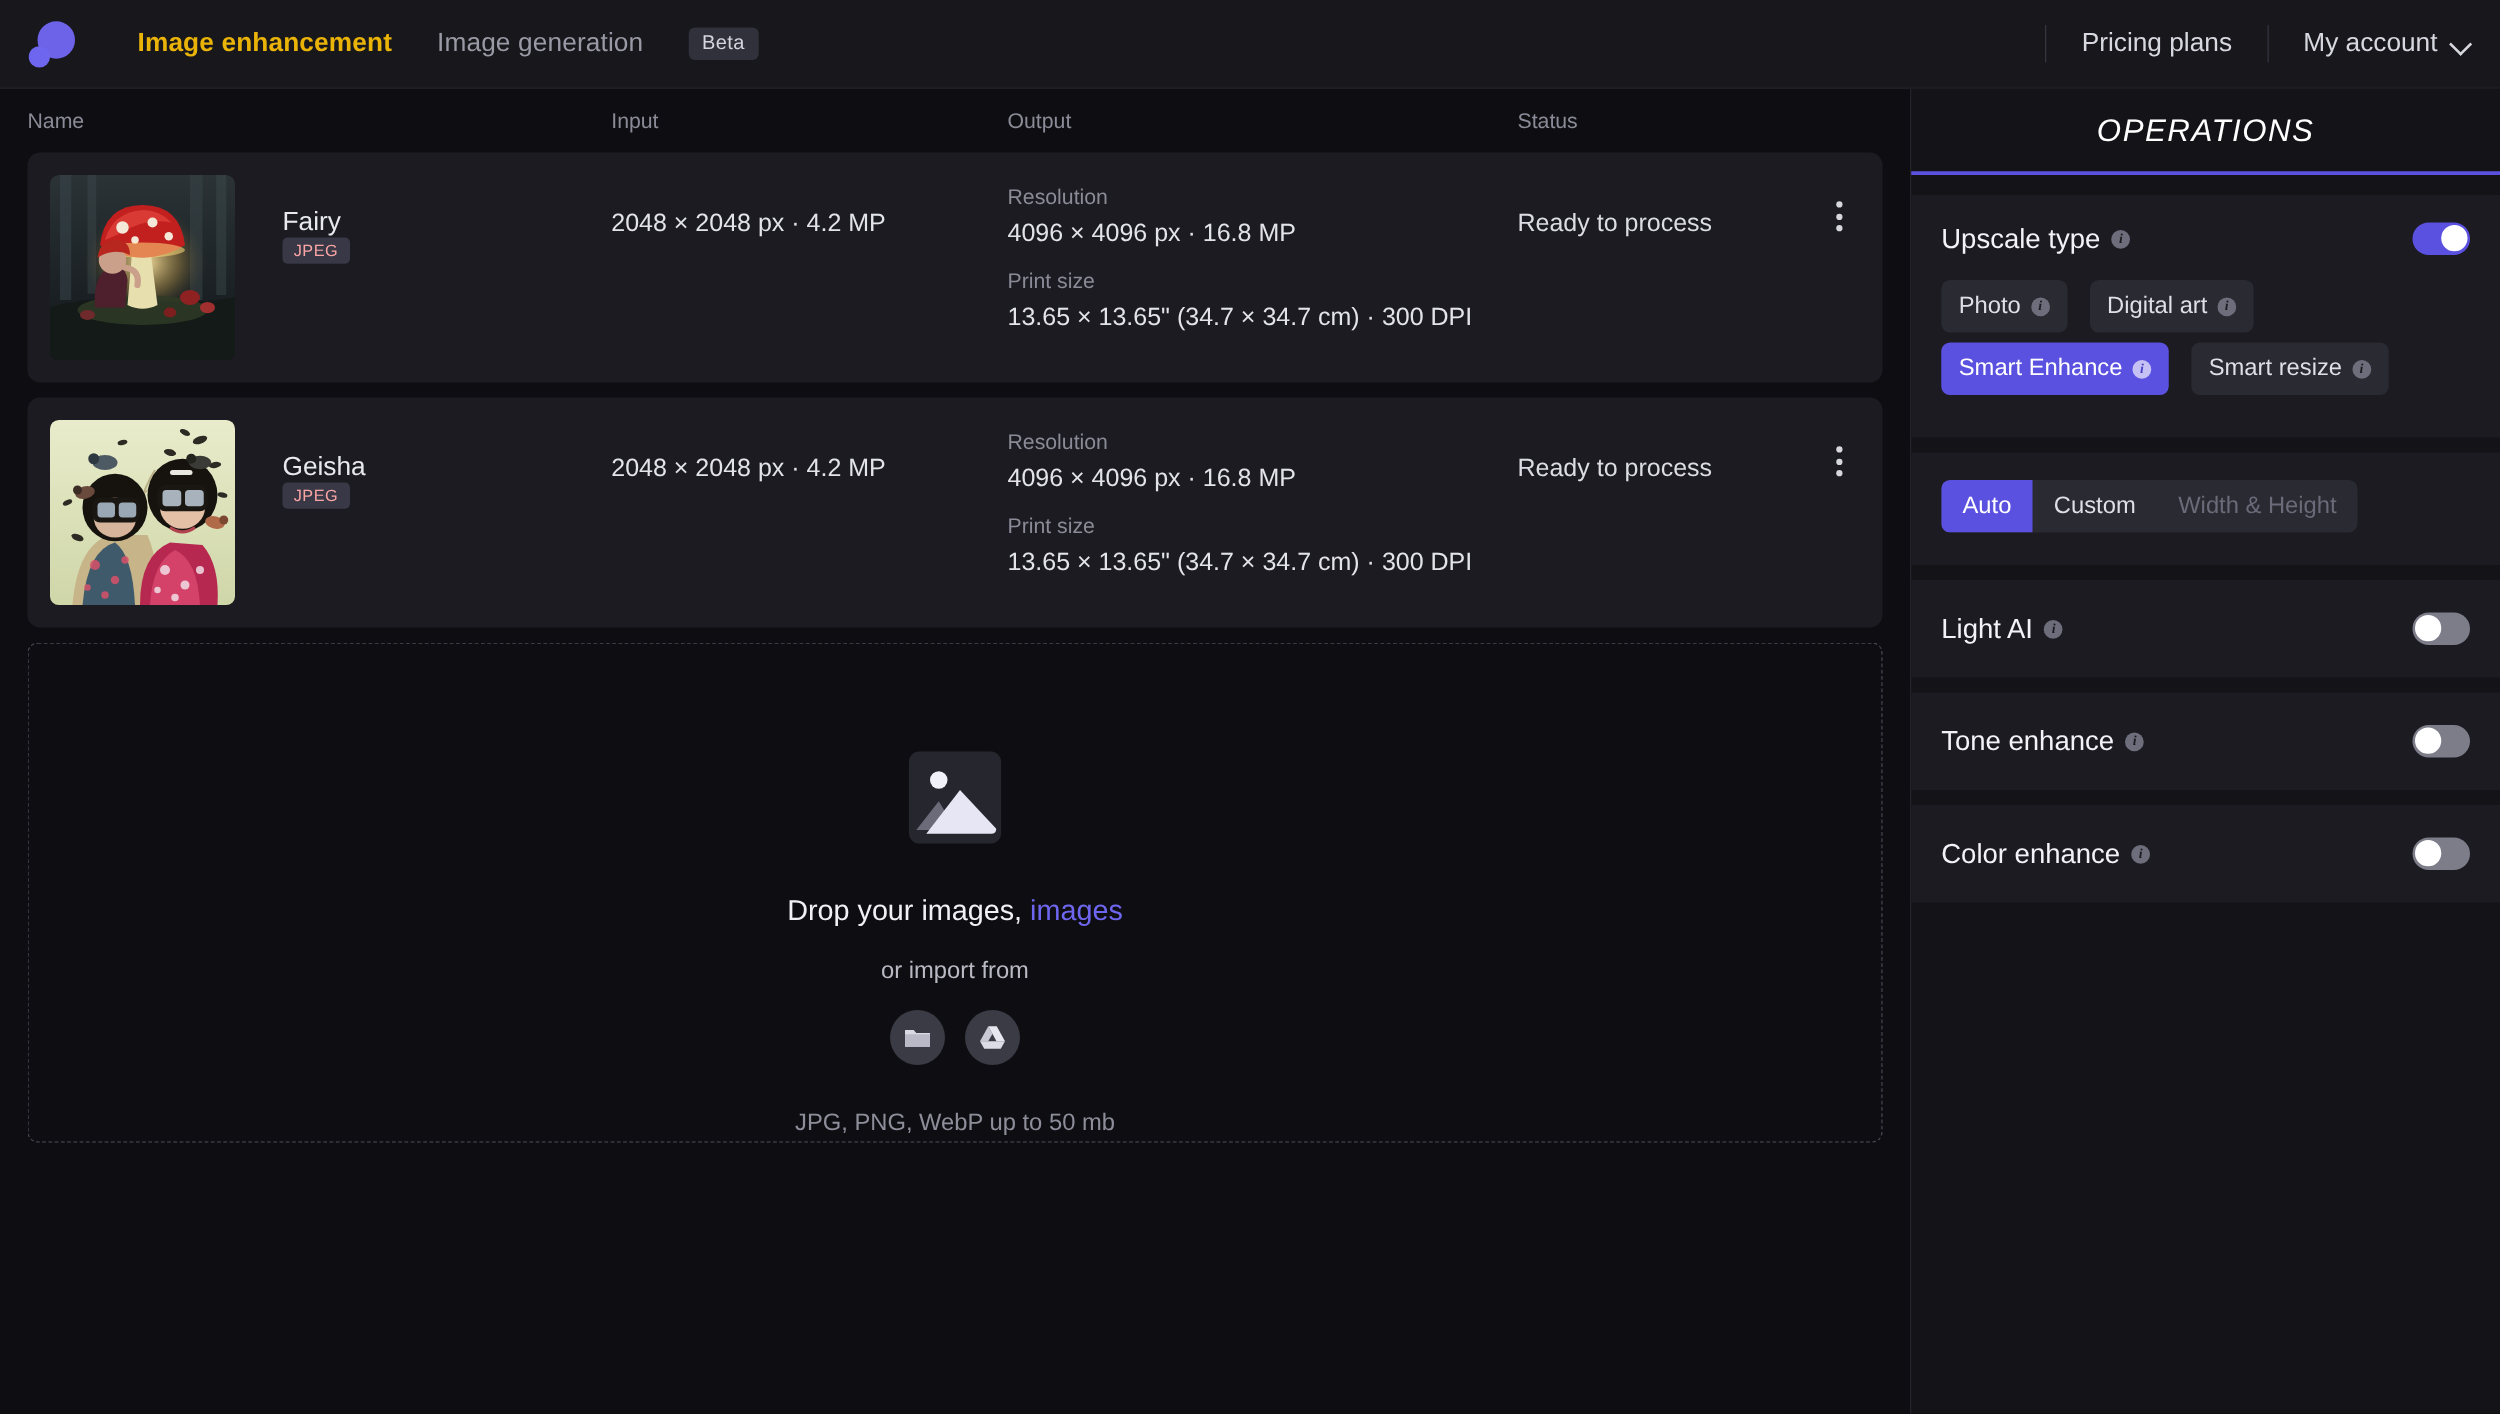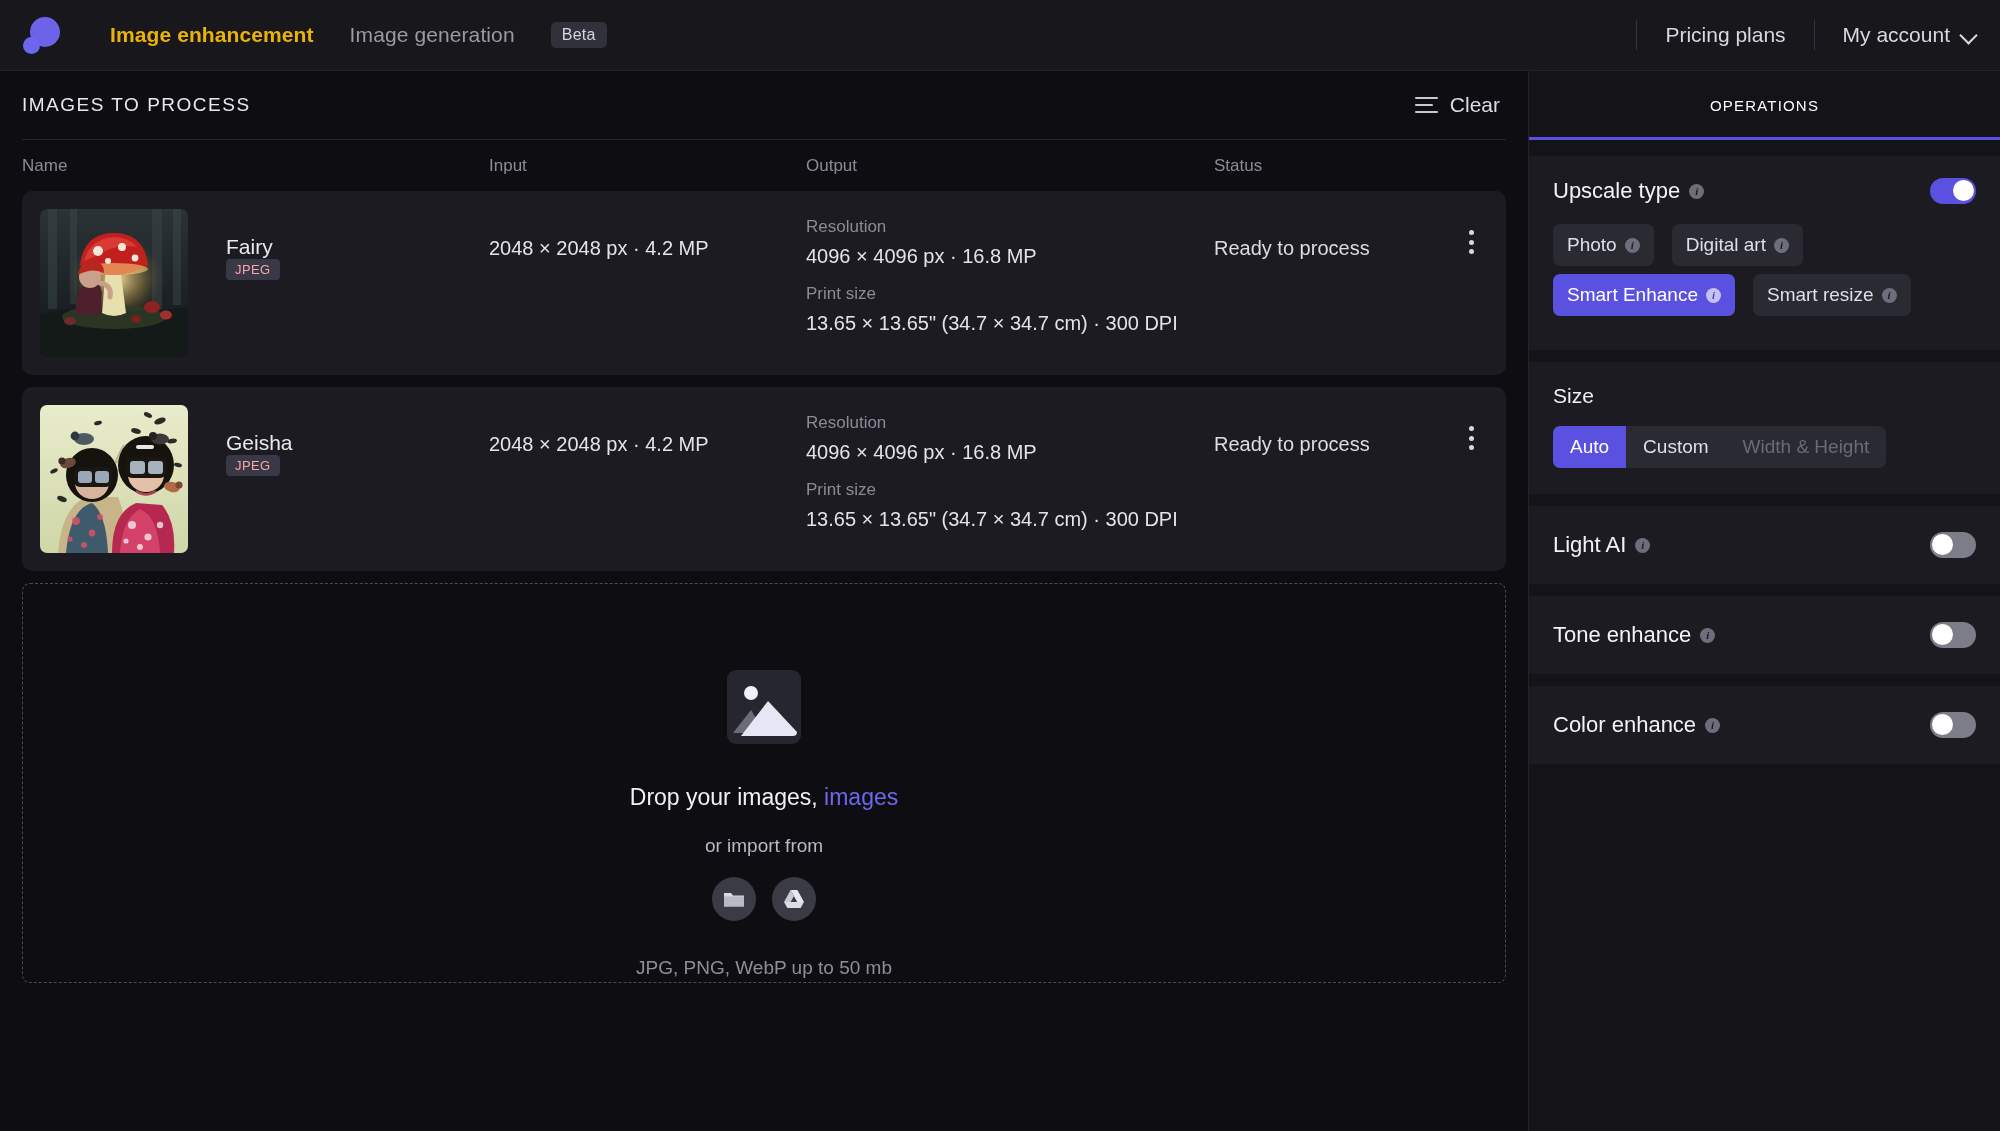--- a/index.html
+++ b/index.html
@@ -140,22 +140,22 @@
 
   
   .right {
     flex: 1; background: #131318;
     border-left: 1px solid #232329;
     display: flex; flex-direction: column;
   }
   .tabs { height: 69px; flex: 0 0 69px; display: flex; border-bottom: 1px solid #26262d; }
   .tab {
     flex: 1; display: flex; align-items: center; justify-content: center;
-    font-size: 15px; letter-spacing: 1.2px; color: #8d8d9a;
-    cursor: pointer; position: relative;
+    font-size: 25px; letter-spacing: 1.2px; color: #8d8d9a;
+    cursor: pointer; position: relative; font-style: italic;
   }
   .tab.active { color: #ffffff; }
   .tab.active::after {
     content: ""; position: absolute; left: 0; right: 0; bottom: -1px;
     height: 3px; background: #5b51e0;
   }
   .panel { padding: 16px 0 0 0; }
   .card { background: #1b1b21; margin: 0 0 12px 0; padding: 22px 24px 26px 24px; }
   .card.slim { padding: 26px 24px; }
   .card-head { display: flex; align-items: center; gap: 30px; }
@@ -225,31 +225,20 @@
         <span>My account</span>
         <span class="chev"></span>
       </div>
     </div>
   </div>
 
   <div class="body">
 
     <div class="left">
 
-      <div class="left-top">
-        <div class="section-title">IMAGES TO PROCESS</div>
-        <div class="clear-btn">
-          <span class="clear-icon">
-              <i></i>
-              <i></i>
-              <i></i>
-            </span>
-          <span class="clear-label">Clear</span>
-        </div>
-      </div>
 
       <div class="col-head">
         <span class="ch-name">Name</span>
         <span class="ch-input">Input</span>
         <span class="ch-output">Output</span>
         <span class="ch-status">Status</span>
       </div>
 
       <div class="row">
         <div class="thumb">
@@ -465,21 +454,20 @@
               </div>
               <div class="chip">
                 <span>Smart resize</span>
                 <span class="info">i</span>
               </div>
             </div>
           </div>
         </div>
 
         <div class="card">
-          <div class="sub-title">Size</div>
           <div class="seg">
             <div class="seg-item sel">Auto</div>
             <div class="seg-item">Custom</div>
             <div class="seg-item disabled">Width &amp; Height</div>
           </div>
         </div>
 
         <div class="card slim">
           <div class="card-head">
             <div class="card-title">

